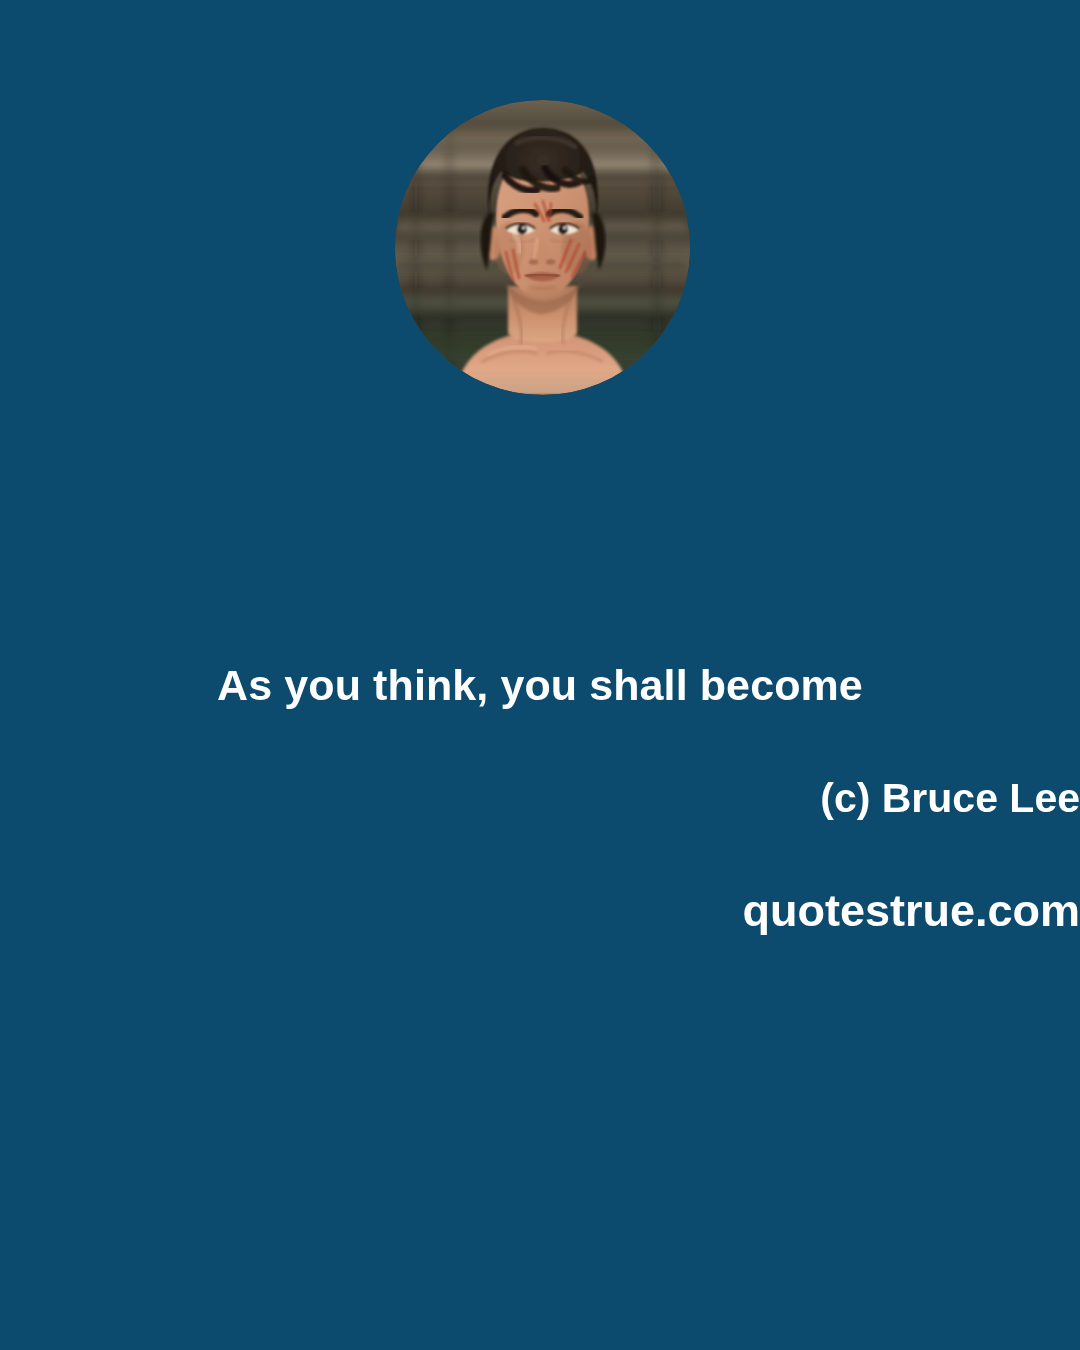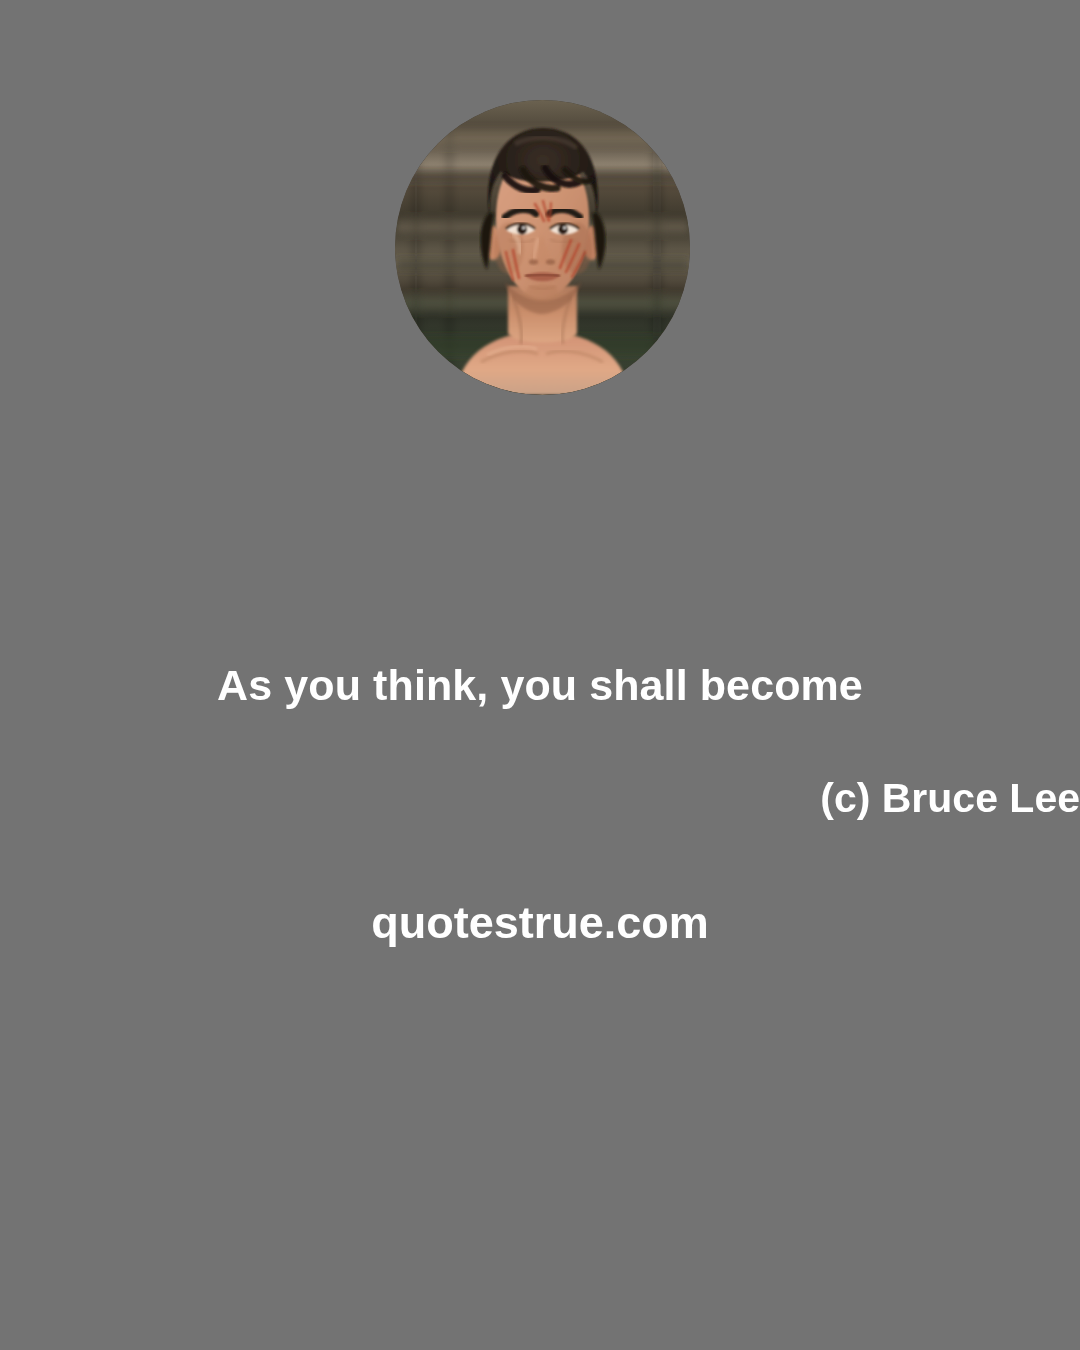--- a/index.html
+++ b/index.html
@@ -9,21 +9,21 @@
     background: #ffffff;
   }
   body {
     font-family: "Liberation Sans", sans-serif;
   }
 
   .quote-card {
     position: relative;
     width: 1080px;
     height: 1350px;
-    background: #737373;
+    background: #0c4a6e;
     overflow: hidden;
   }
 
   
   .avatar {
     position: absolute;
     left: 395px;
     top: 100px;
     width: 295px;
     height: 295px;
@@ -60,22 +60,23 @@
     font-weight: bold;
     line-height: 1.18;
     margin: 0;
     padding-top: 63px;
     text-align: right;
   }
   .site-text {
     font-size: 45px;
     font-weight: bold;
     line-height: 1.18;
-    margin: 12px;
+    margin: 0;
     padding-top: 62px;
+    text-align: right;
   }
 </style>
 </head>
 <body>
 
 <div class="quote-card">
 
   <div class="avatar">
     <svg class="avatar-photo" viewBox="0 0 295 295" width="295" height="295" preserveAspectRatio="xMidYMid slice">
       <defs>

